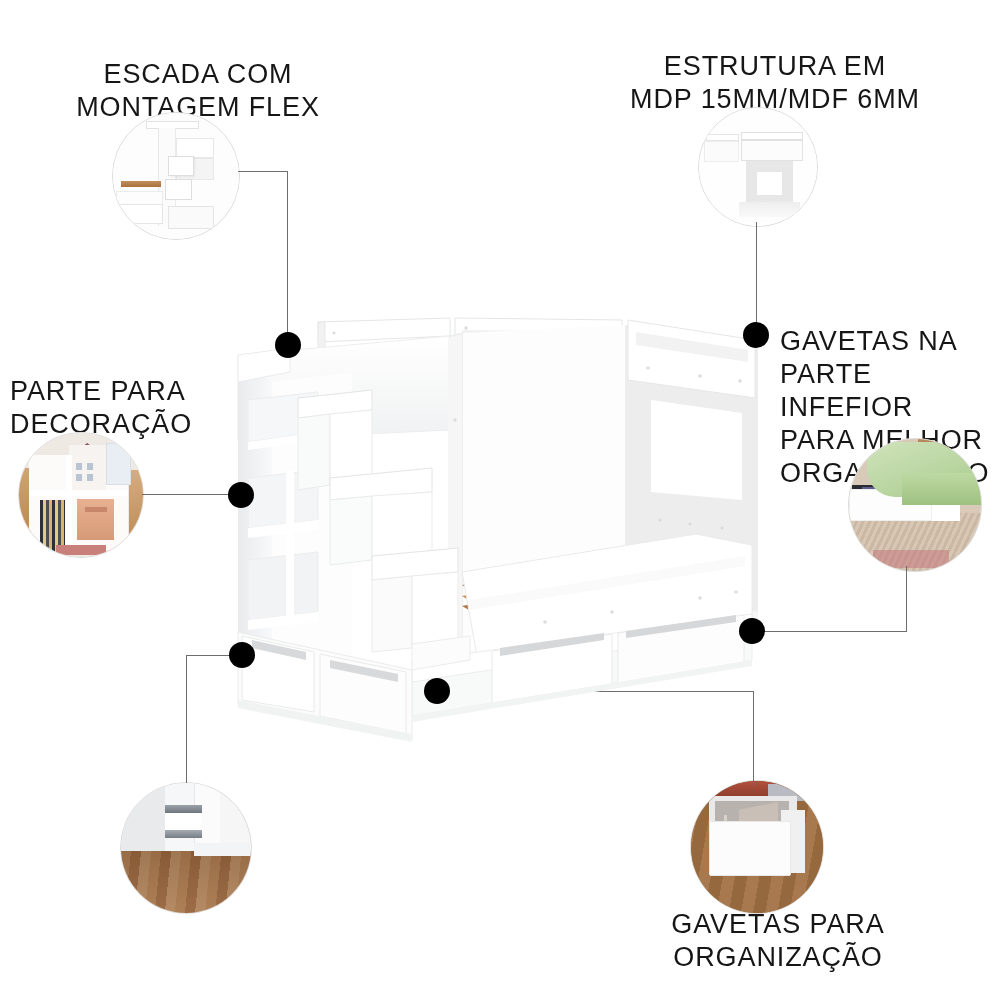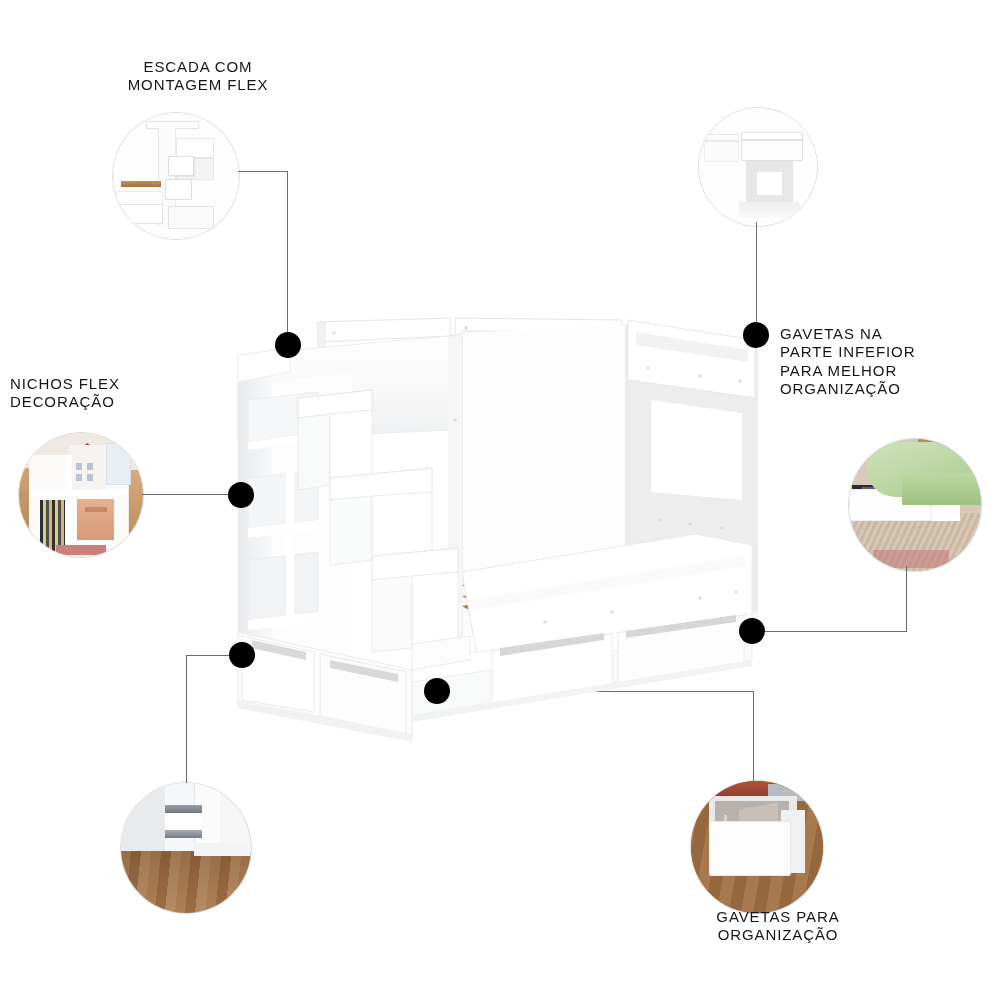--- a/index.html
+++ b/index.html
@@ -9,21 +9,21 @@
     background: #ffffff;
     font-family: "Liberation Sans", sans-serif;
     overflow: hidden;
   }
   #stage { position: relative; width: 1000px; height: 1000px; background: #fff; }
 
   
   .callout-text {
     position: absolute;
     color: #161616;
-    font-size: 15px;
+    font-size: 27px;
     line-height: 1.22;
     letter-spacing: 0.9px;
     font-weight: 400;
     white-space: pre-line;
     font-family: "Liberation Sans", sans-serif;
   }
   .ct-center { text-align: center; }
   .ct-left   { text-align: left; }
   .ct-right  { text-align: left; }
 
@@ -331,36 +331,38 @@
       <div class="lowpanel"></div>
       <div class="drawerL"></div>
       <div class="drawerR"></div>
     </div>
   </div>
 
   <div class="ln h" style="left:238px; top:171px; width:50px;"></div>
   <div class="ln v" style="left:287px; top:171px; height:172px;"></div>
   <div class="dot" style="left:275px; top:332px; width:26px; height:26px;"></div>
 
+  <div class="callout-text ct-center" style="left:610px; top:50px; width:330px;">ESTRUTURA EM
+MDP 15MM/MDF 6MM</div>
 
   <div class="bubble b2" style="left:698px; top:107px; width:120px; height:120px;">
     <div class="inner">
       <div class="bg"></div>
       <div class="sideL"></div>
       <div class="railA"></div>
       <div class="railB"></div>
       <div class="panel"></div>
       <div class="legframe"></div>
       <div class="shadow"></div>
     </div>
   </div>
   <div class="ln v" style="left:756px; top:222px; height:110px;"></div>
   <div class="dot" style="left:743px; top:322px; width:26px; height:26px;"></div>
 
-  <div class="callout-text ct-left" style="left:10px; top:375px; width:240px;">NICHOS FLEX
+  <div class="callout-text ct-left" style="left:10px; top:375px; width:240px;">PARTE PARA
 DECORAÇÃO</div>
 
   <div class="bubble b3" style="left:18px; top:432px; width:126px; height:126px;">
     <div class="inner">
       <div class="wall"></div>
       <div class="woodL"></div>
       <div class="woodR"></div>
       <div class="shelfbody"></div>
       <div class="houseroof"></div>
       <div class="house"></div>

